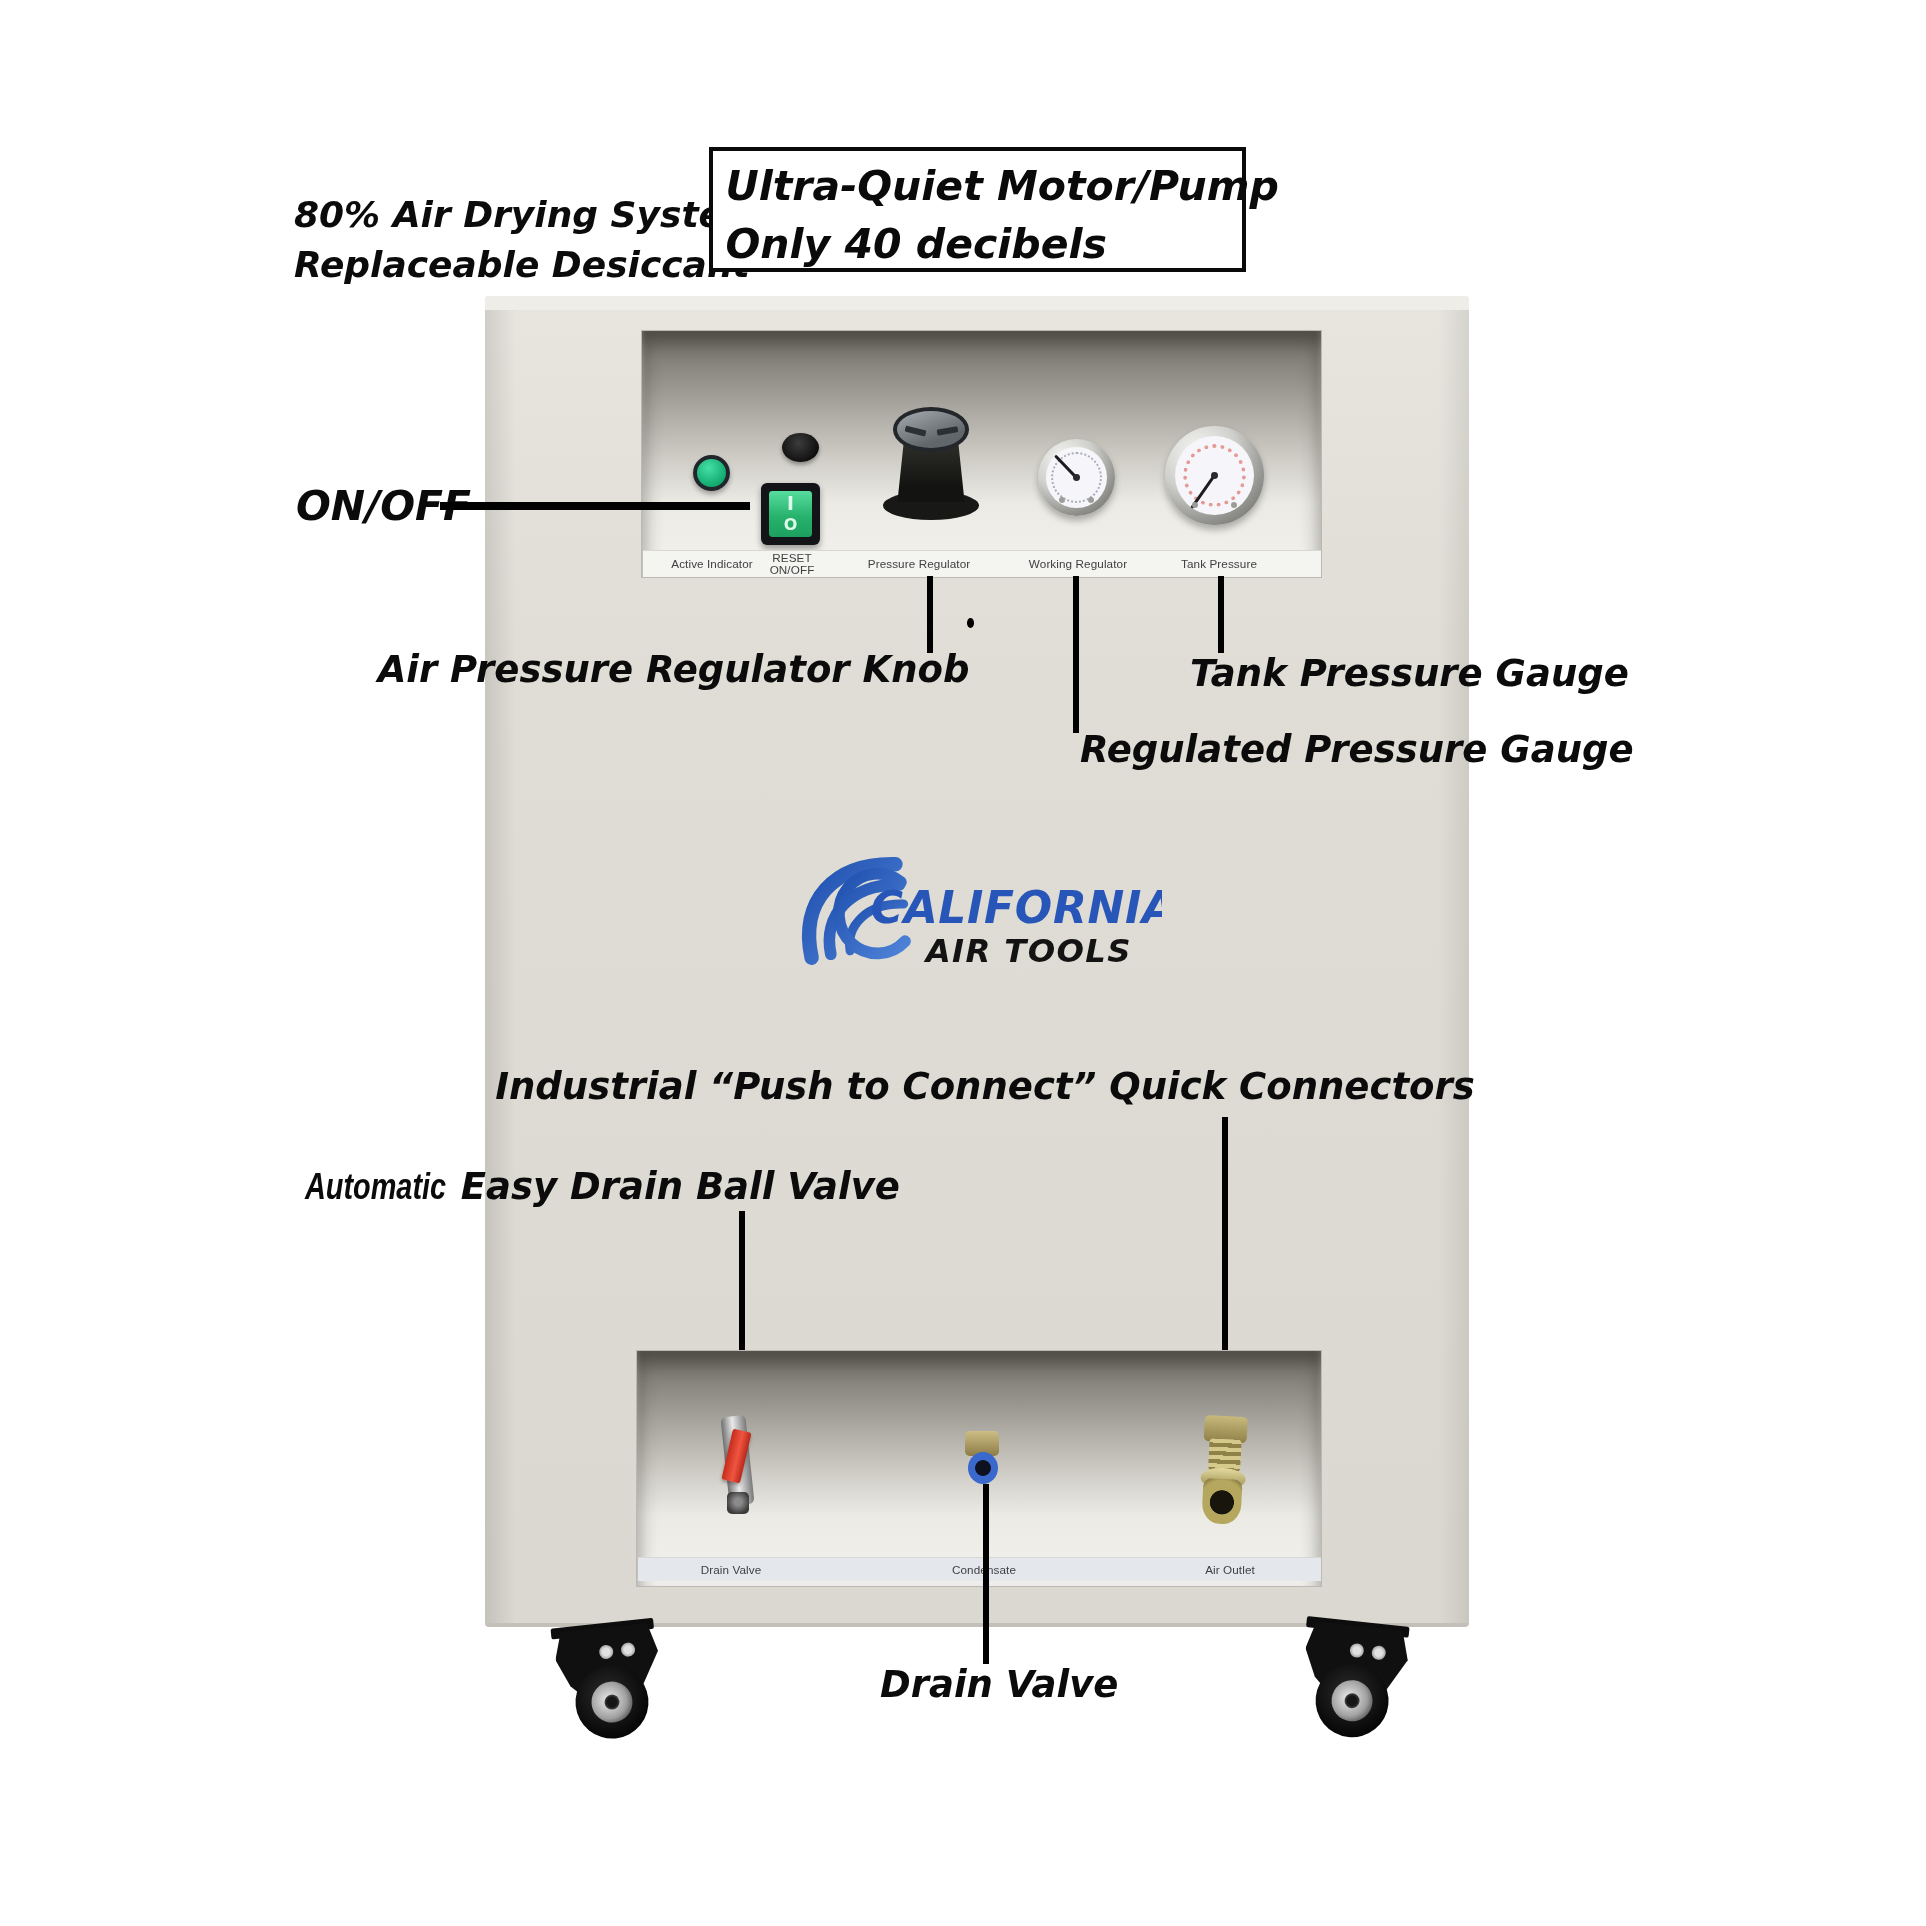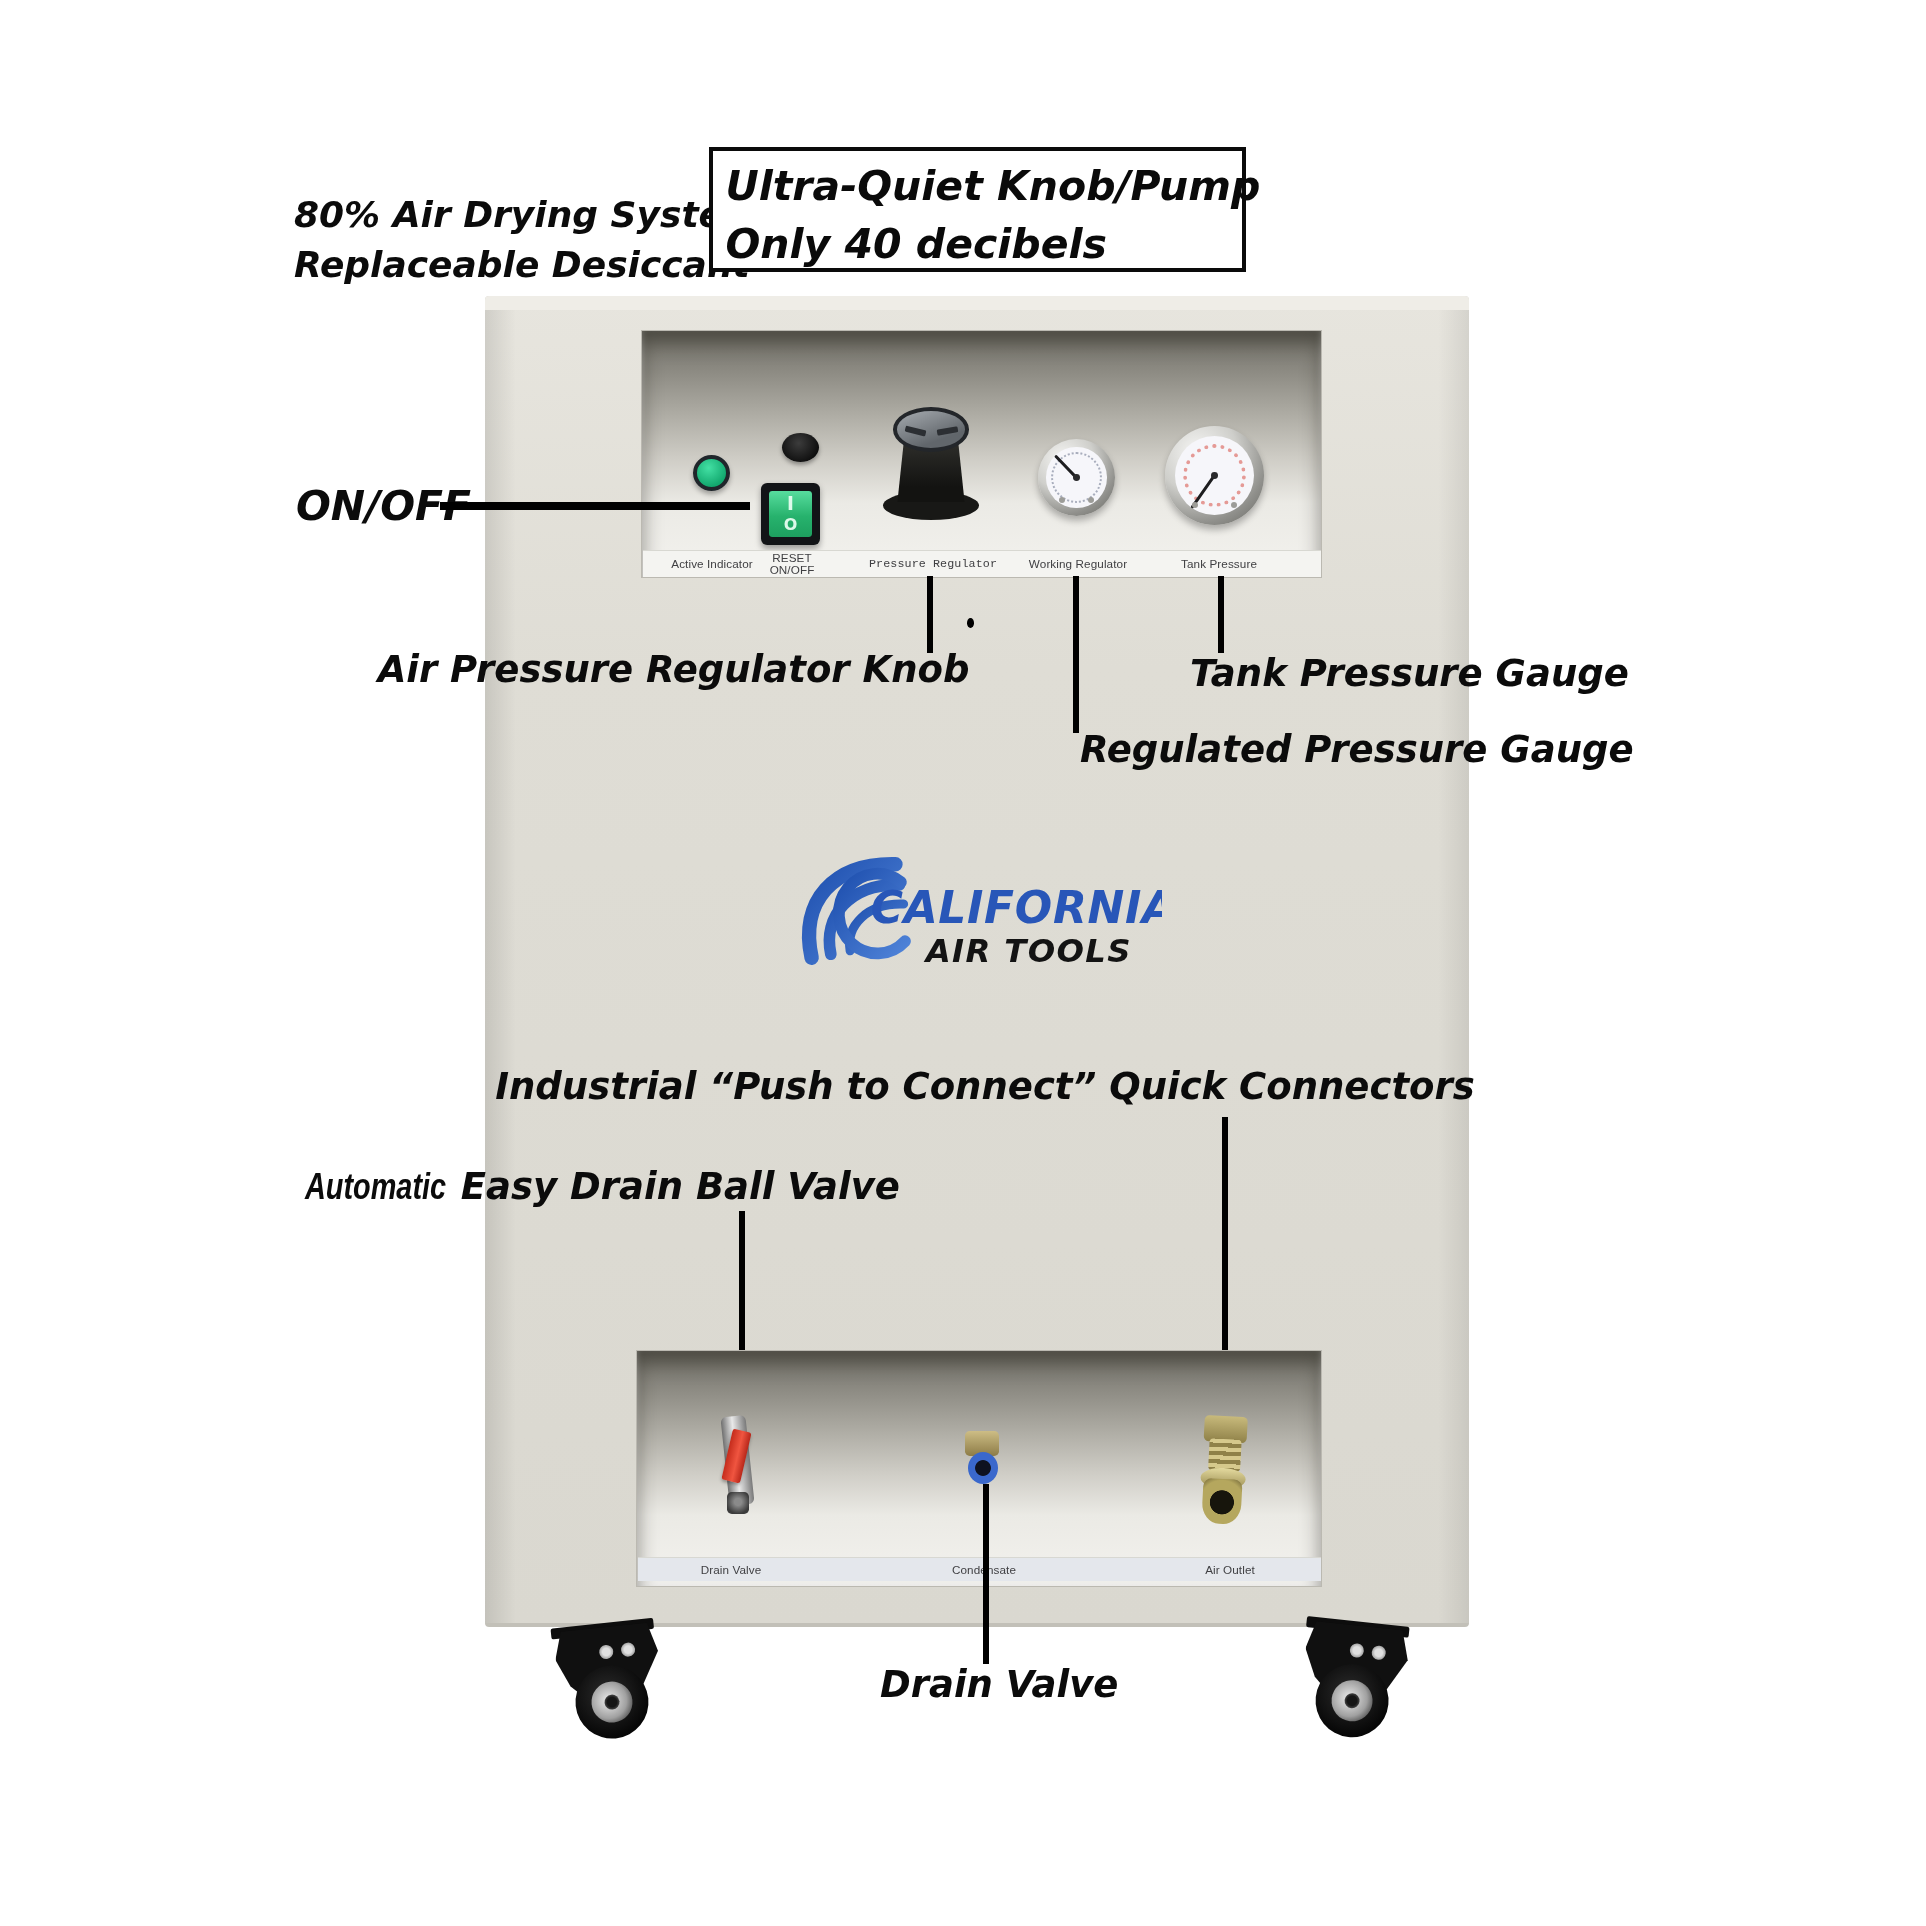--- a/index.html
+++ b/index.html
@@ -132,21 +132,21 @@
 </style>
 </head>
 <body>
 
 <div id="stage">
 
   <div class="callout" style="left:294px;top:194px;font-size:36px;">80% Air Drying System</div>
   <div class="callout" style="left:294px;top:244px;font-size:36px;">Replaceable Desiccant</div>
 
   <div class="quiet-box">
-    <div class="ln">Ultra-Quiet Knob/Pump</div>
+    <div class="ln">Ultra-Quiet Motor/Pump</div>
     <div class="ln">Only 40 decibels</div>
   </div>
 
   <div class="cabinet"></div>
 
   <div class="recess" style="left:641px;top:330px;width:681px;height:248px;"></div>
 
   <div class="indicator" style="left:693px;top:455px;width:37px;height:36px;"></div>
 
   <div class="miniknob" style="left:782px;top:433px;width:37px;height:29px;"></div>
@@ -182,21 +182,21 @@
     <div class="gauge-needle" style="transform:rotate(215deg);"></div>
     <div class="gauge-hub"></div>
     <div class="screw s1"></div>
     <div class="screw s2"></div>
   </div>
 
   <div class="strip" style="left:643px;top:550px;width:678px;height:26px;">
     <span class="lbl" style="left:69px;">Active Indicator</span>
     <span class="lbl preline" style="left:149px;">RESET
 ON/OFF</span>
-    <span class="lbl" style="left:290px;font-family:Liberation Mono, monospace;">Pressure Regulator</span>
+    <span class="lbl" style="left:276px;">Pressure Regulator</span>
     <span class="lbl" style="left:435px;">Working Regulator</span>
     <span class="lbl" style="left:576px;">Tank Pressure</span>
   </div>
 
   <div class="callout" style="left:296px;top:482px;font-size:41px;">ON/OFF</div>
   <div class="cline" style="left:440px;top:502px;width:310px;height:7.6px;"></div>
 
   <div class="cline" style="left:927px;top:576px;width:6.2px;height:77px;"></div>
   <div class="callout center" style="left:371px;top:648px;width:605px;font-size:37px;">Air Pressure Regulator Knob</div>
 

